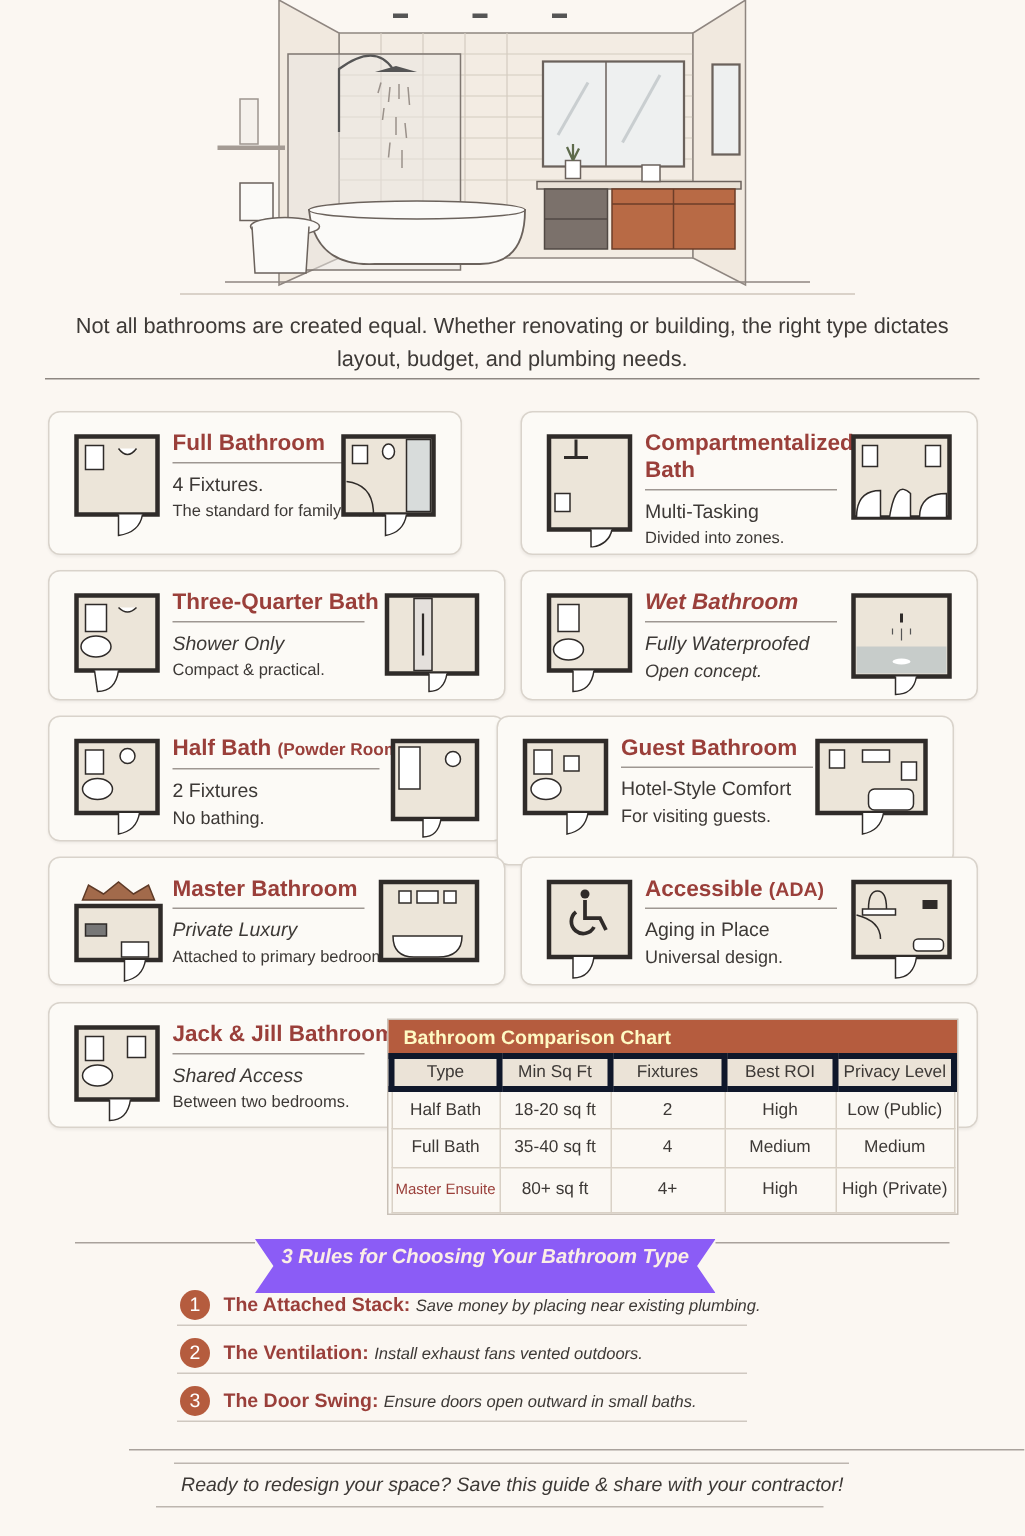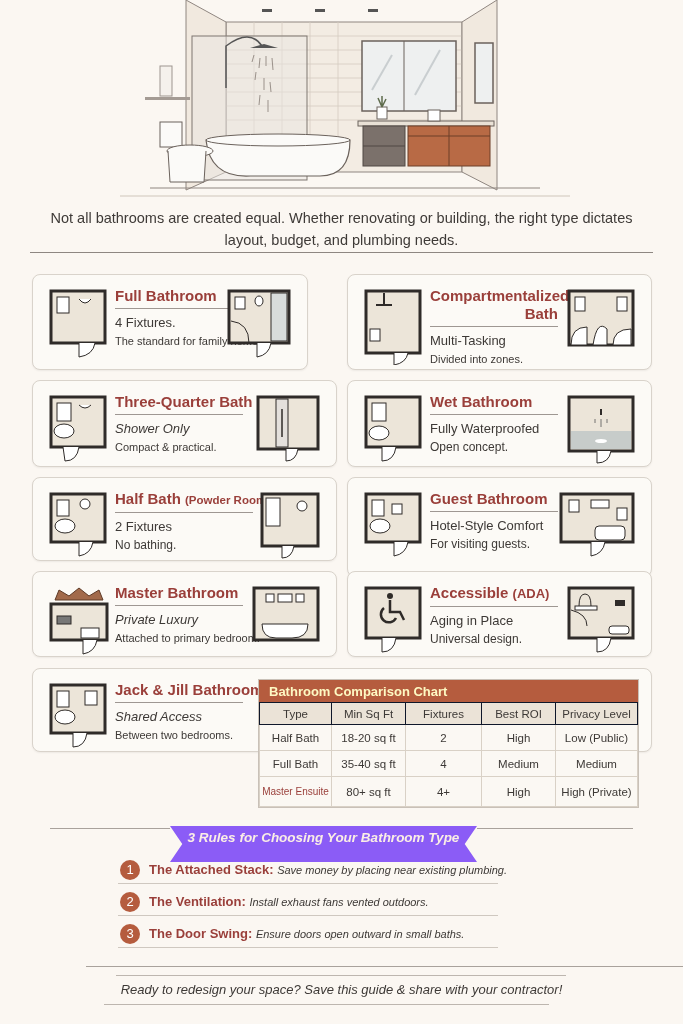--- a/index.html
+++ b/index.html
@@ -16,21 +16,21 @@
   .card .text { position: absolute; left: 82px; top: 12px; width: 130px; }
   .card .title { font-size: 15px; font-weight: bold; color: #9a3f3a; white-space: nowrap; line-height: 18px; padding-bottom: 3px; border-bottom: 1px solid #9e9792; width: 128px; }
   .card .title small { font-size: 11.5px; font-weight: bold; }
   .card .sub { font-size: 13px; color: #3d3936; margin-top: 6px; line-height: 16px; white-space: nowrap; }
   .card .sub.italic { font-style: italic; }
   .card .desc { font-size: 11px; color: #3d3936; margin-top: 3px; line-height: 14px; white-space: nowrap; }
 
   .table-wrap { position: absolute; left: 258px; top: 679px; width: 381px; border: 1px solid #c9c1b8; background: #fbf8f3; }
   .table-head { background: #b55c3e; color: #fef9c3; font-weight: bold; font-size: 13px; padding: 4px 10px; height: 22px; }
   table { width: 100%; border-collapse: collapse; font-size: 11.5px; }
-  th { background: #ebe3d7; font-weight: normal; color: #3d3936; height: 22px; border: 1px solid #0f172a; }
+  th { background: #ebe3d7; font-weight: normal; color: #3d3936; height: 22px; border: 4px solid #0f172a; }
   td { height: 26px; text-align: center; border: 1px solid #d9d1c6; color: #3d3936; }
   td.highlight { color: #9a3f3a; }
 
   .banner-line { position: absolute; top: 828px; height: 1px; background: #a9a29c; }
   .banner { position: absolute; left: 170px; top: 826px; width: 307px; height: 36px; background: #8b5cf6; color: #fbeee6; font-weight: bold; font-style: italic; font-size: 13.5px; text-align: center; line-height: 24px;
     clip-path: polygon(0 0, 100% 0, 96% 50%, 100% 100%, 0 100%, 4% 50%); }
 
   .rule { position: absolute; left: 118px; width: 380px; height: 26px; border-bottom: 1px solid #cfc8c0; }
   .rule .num { position: absolute; left: 2px; top: 2px; width: 20px; height: 20px; border-radius: 50%; background: #b55c3e; color: #fff; font-size: 13px; text-align: center; line-height: 20px; }
   .rule .label { position: absolute; left: 31px; top: 4px; font-size: 13px; font-weight: bold; color: #9a3f3a; white-space: nowrap; }
@@ -143,21 +143,21 @@
 </div>
 
 <div class="card" style="left:347px;top:274px;width:305px;height:96px;">
   <svg class="plan-left" width="58" height="76" viewBox="0 0 58 76">
     <rect x="2" y="2" width="54" height="62" fill="#ece5d9" stroke="#2f2b29" stroke-width="3"></rect>
     <path d="M12 16 L28 16 M20 4 L20 16" stroke="#2f2b29" stroke-width="2"></path>
     <rect x="6" y="40" width="10" height="12" fill="#fff" stroke="#2f2b29"></rect>
     <path d="M30 64 L30 76 Q42 74 44 64" fill="#fff" stroke="#2f2b29"></path>
   </svg>
   <div class="text">
-    <div class="title" style="white-space:normal;width:128px;text-align:right;"><span>Compartmentalized Bath</span></div>
+    <div class="title" style="white-space:normal;width:128px;"><span>Compartmentalized Bath</span></div>
     <div class="sub">Multi-Tasking</div>
     <div class="desc">Divided into zones.</div>
   </div>
   <svg class="plan-right" width="68" height="60" viewBox="0 0 68 60">
     <rect x="2" y="2" width="64" height="54" fill="#ece5d9" stroke="#2f2b29" stroke-width="3"></rect>
     <rect x="8" y="8" width="10" height="14" fill="#fff" stroke="#2f2b29"></rect>
     <rect x="50" y="8" width="10" height="14" fill="#fff" stroke="#2f2b29"></rect>
     <path d="M4 56 Q4 38 20 38 L20 56 Z M26 56 Q30 30 40 40 L40 56 Z M46 56 Q46 40 64 40 L64 56 Z" fill="#fff" stroke="#2f2b29"></path>
   </svg>
 </div>
@@ -176,21 +176,21 @@
     <div class="desc">Compact &amp; practical.</div>
   </div>
   <svg class="plan-right" width="64" height="68" viewBox="0 0 64 68">
     <rect x="2" y="2" width="60" height="52" fill="#ece5d9" stroke="#2f2b29" stroke-width="3"></rect>
     <rect x="20" y="4" width="12" height="48" fill="#e4e0dc" stroke="#2f2b29"></rect>
     <path d="M26 14 L26 42" stroke="#2f2b29" stroke-width="1.5"></path>
     <path d="M30 54 L30 66 Q40 66 42 54" fill="#fff" stroke="#2f2b29"></path>
   </svg>
 </div>
 
-<div class="card" style="left:347px;top:380px;width:305px;height:87px;">
+<div class="card" style="left:347px;top:380px;width:305px;height:87px;font-style:italic;">
   <svg class="plan-left" width="58" height="68" viewBox="0 0 58 68">
     <rect x="2" y="2" width="54" height="50" fill="#ece5d9" stroke="#2f2b29" stroke-width="3"></rect>
     <rect x="8" y="8" width="14" height="18" fill="#fff" stroke="#2f2b29"></rect>
     <ellipse cx="15" cy="38" rx="10" ry="7" fill="#fff" stroke="#2f2b29"></ellipse>
     <path d="M18 52 L18 66 Q30 66 32 52" fill="#fff" stroke="#2f2b29"></path>
   </svg>
   <div class="text">
     <div class="title"><span>Wet Bathroom</span></div>
     <div class="sub">Fully Waterproofed</div>
     <div class="desc" style="font-size:12px;">Open concept.</div>
@@ -223,21 +223,21 @@
     <div class="desc" style="font-size:12px;">No bathing.</div>
   </div>
   <svg class="plan-right" width="60" height="68" viewBox="0 0 60 68">
     <rect x="2" y="2" width="56" height="52" fill="#ece5d9" stroke="#2f2b29" stroke-width="3"></rect>
     <rect x="6" y="6" width="14" height="28" fill="#fff" stroke="#2f2b29"></rect>
     <circle cx="42" cy="14" r="5" fill="#fff" stroke="#2f2b29"></circle>
     <path d="M22 54 L22 66 Q32 66 34 54" fill="#fff" stroke="#2f2b29"></path>
   </svg>
 </div>
 
-<div class="card" style="left:347px;top:477px;width:305px;height:100px;">
+<div class="card" style="left:331px;top:477px;width:305px;height:100px;">
   <svg class="plan-left" width="58" height="66" viewBox="0 0 58 66">
     <rect x="2" y="2" width="54" height="48" fill="#ece5d9" stroke="#2f2b29" stroke-width="3"></rect>
     <rect x="8" y="8" width="12" height="16" fill="#fff" stroke="#2f2b29"></rect>
     <ellipse cx="16" cy="34" rx="10" ry="7" fill="#fff" stroke="#2f2b29"></ellipse>
     <rect x="28" y="12" width="10" height="10" fill="#fff" stroke="#2f2b29"></rect>
     <path d="M30 50 L30 64 Q42 62 44 50" fill="#fff" stroke="#2f2b29"></path>
   </svg>
   <div class="text">
     <div class="title"><span>Guest Bathroom</span></div>
     <div class="sub">Hotel-Style Comfort</div>

